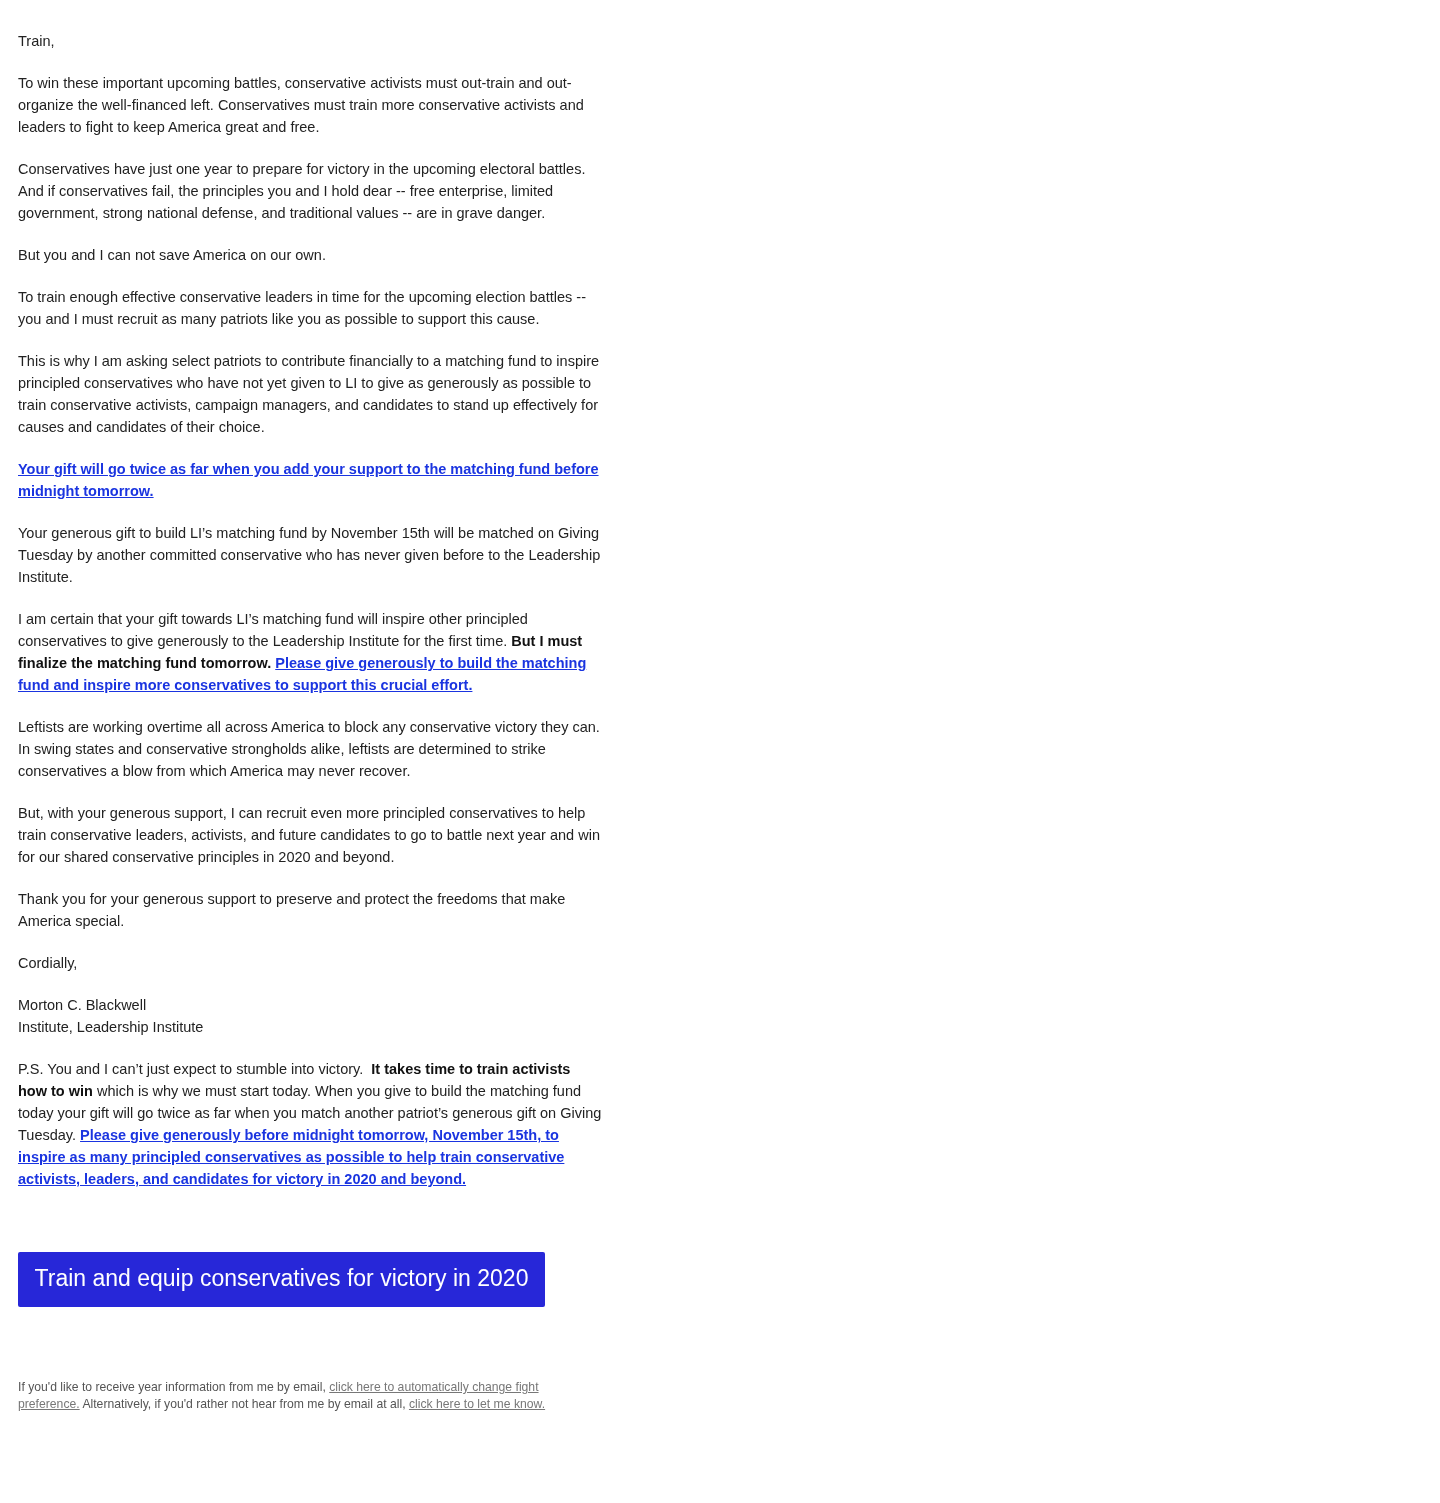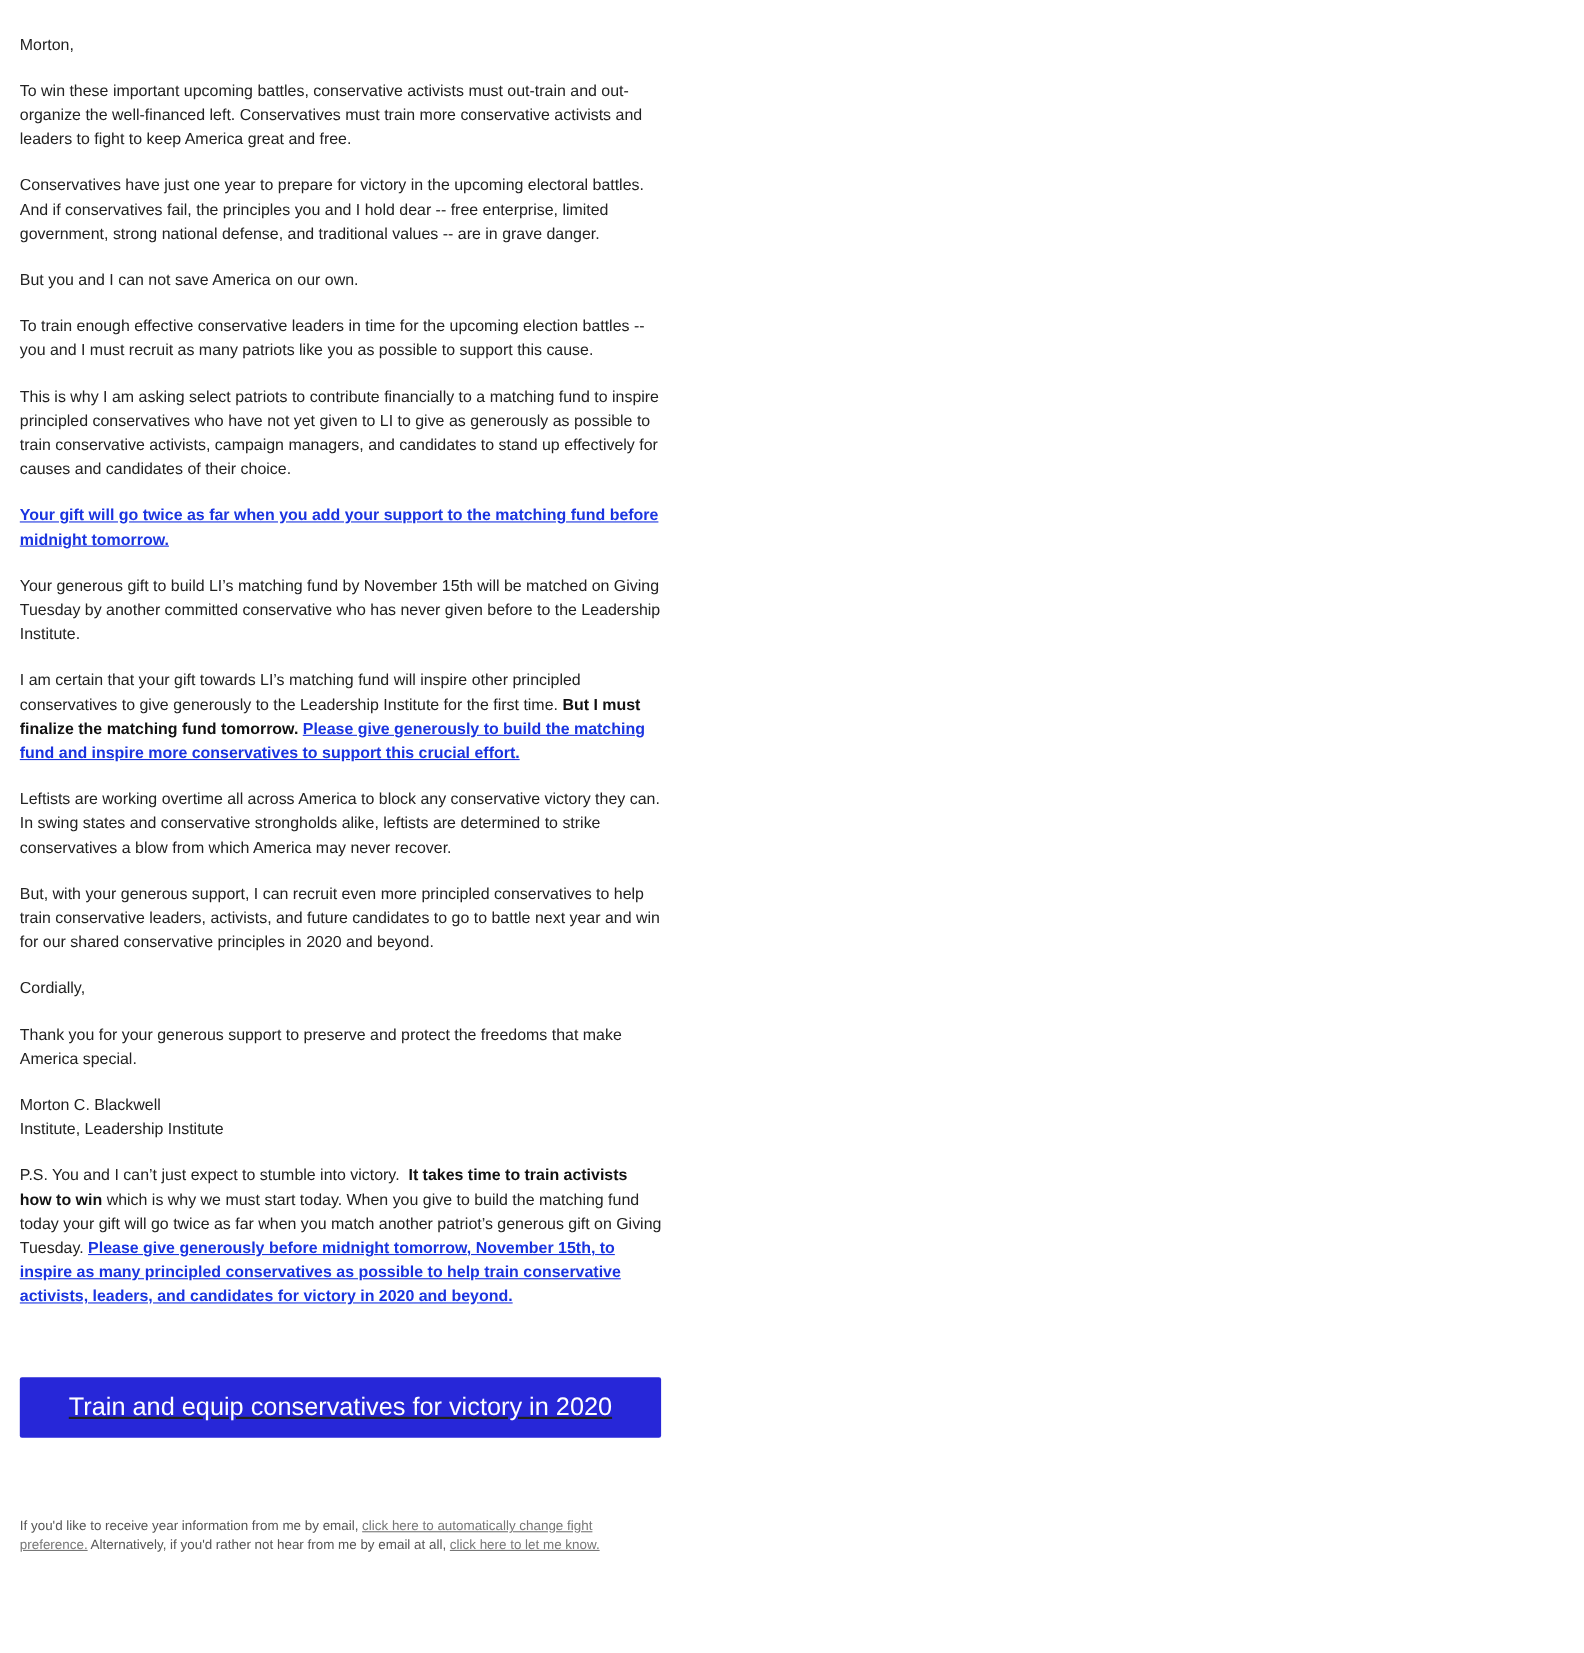--- a/index.html
+++ b/index.html
@@ -44,22 +44,21 @@
   .sig-line {
     font-size: 14.5px;
     line-height: 22px;
     margin: 0;
   }
   .sig-block {
     margin: 0 0 20px 0;
   }
   .cta-wrap {
     margin: 62px 16px 0 0;
-    width: 583px;
-    text-decoration: underline;
+    width: 527px;
   }
   .cta-button {
     display: block;
     background: #2727d8;
     color: #ffffff;
     text-align: center;
     font-size: 23px;
     line-height: 23px;
     padding: 15px 10px 17px 10px;
     text-decoration: none;
@@ -77,41 +76,41 @@
     color: #777777;
     text-decoration: underline;
   }
 </style>
 </head>
 <body>
 
 <div class="email-wrap">
   <div class="content">
 
-    <p class="para salutation">Morton,</p>
+    <p class="para salutation">Train,</p>
 
     <p class="para">To win these important upcoming battles, conservative activists must out-train and out-organize the well-financed left. Conservatives must train more conservative activists and leaders to fight to keep America great and free.</p>
     <p class="para">Conservatives have just one year to prepare for victory in the upcoming electoral battles. And if conservatives fail, the principles you and I hold dear -- free enterprise, limited government, strong national defense, and traditional values -- are in grave danger.</p>
     <p class="para">But you and I can not save America on our own.</p>
     <p class="para">To train enough effective conservative leaders in time for the upcoming election battles -- you and I must recruit as many patriots like you as possible to support this cause.</p>
     <p class="para">This is why I am asking select patriots to contribute financially to a matching fund to inspire principled conservatives who have not yet given to LI to give as generously as possible to train conservative activists, campaign managers, and candidates to stand up effectively for causes and candidates of their choice.</p>
 
     <p class="para"><a class="lnk" href="#">Your gift will go twice as far when you add your support to the matching fund before midnight tomorrow.</a></p>
 
     <p class="para">Your generous gift to build LI’s matching fund by November 15th will be matched on Giving Tuesday by another committed conservative who has never given before to the Leadership Institute.</p>
 
     <p class="para"><span>I am certain that your gift towards LI’s matching fund will inspire other principled conservatives to give generously to the Leadership Institute for the first time.</span> <span class="bold">But I must finalize the matching fund tomorrow.</span> <a class="lnk" href="#">Please give generously to build the matching fund and inspire more conservatives to support this crucial effort.</a></p>
 
     <p class="para">Leftists are working overtime all across America to block any conservative victory they can. In swing states and conservative strongholds alike, leftists are determined to strike conservatives a blow from which America may never recover.</p>
     <p class="para">But, with your generous support, I can recruit even more principled conservatives to help train conservative leaders, activists, and future candidates to go to battle next year and win for our shared conservative principles in 2020 and beyond.</p>
 
 
+    <p class="para">Thank you for your generous support to preserve and protect the freedoms that make America special.</p>
+
     <p class="para">Cordially,</p>
-
-    <p class="para">Thank you for your generous support to preserve and protect the freedoms that make America special.</p>
 
     <div class="sig-block">
       <div class="sig-line">Morton C. Blackwell</div>
       <div class="sig-line">Institute, Leadership Institute</div>
     </div>
 
     <p class="para"><span>P.S. You and I can’t just expect to stumble into victory.</span>&nbsp; <span class="bold">It takes time to train activists how to win</span> <span>which is why we must start today. When you give to build the matching fund today your gift will go twice as far when you match another patriot’s generous gift on Giving Tuesday.</span> <a class="lnk" href="#">Please give generously before midnight tomorrow, November 15th, to inspire as many principled conservatives as possible to help train conservative activists, leaders, and candidates for victory in 2020 and beyond.</a></p>
 
     <div class="cta-wrap">
       <a class="cta-button" href="#" style="background: rgb(39, 39, 216);">Train and equip conservatives for victory in 2020</a>

